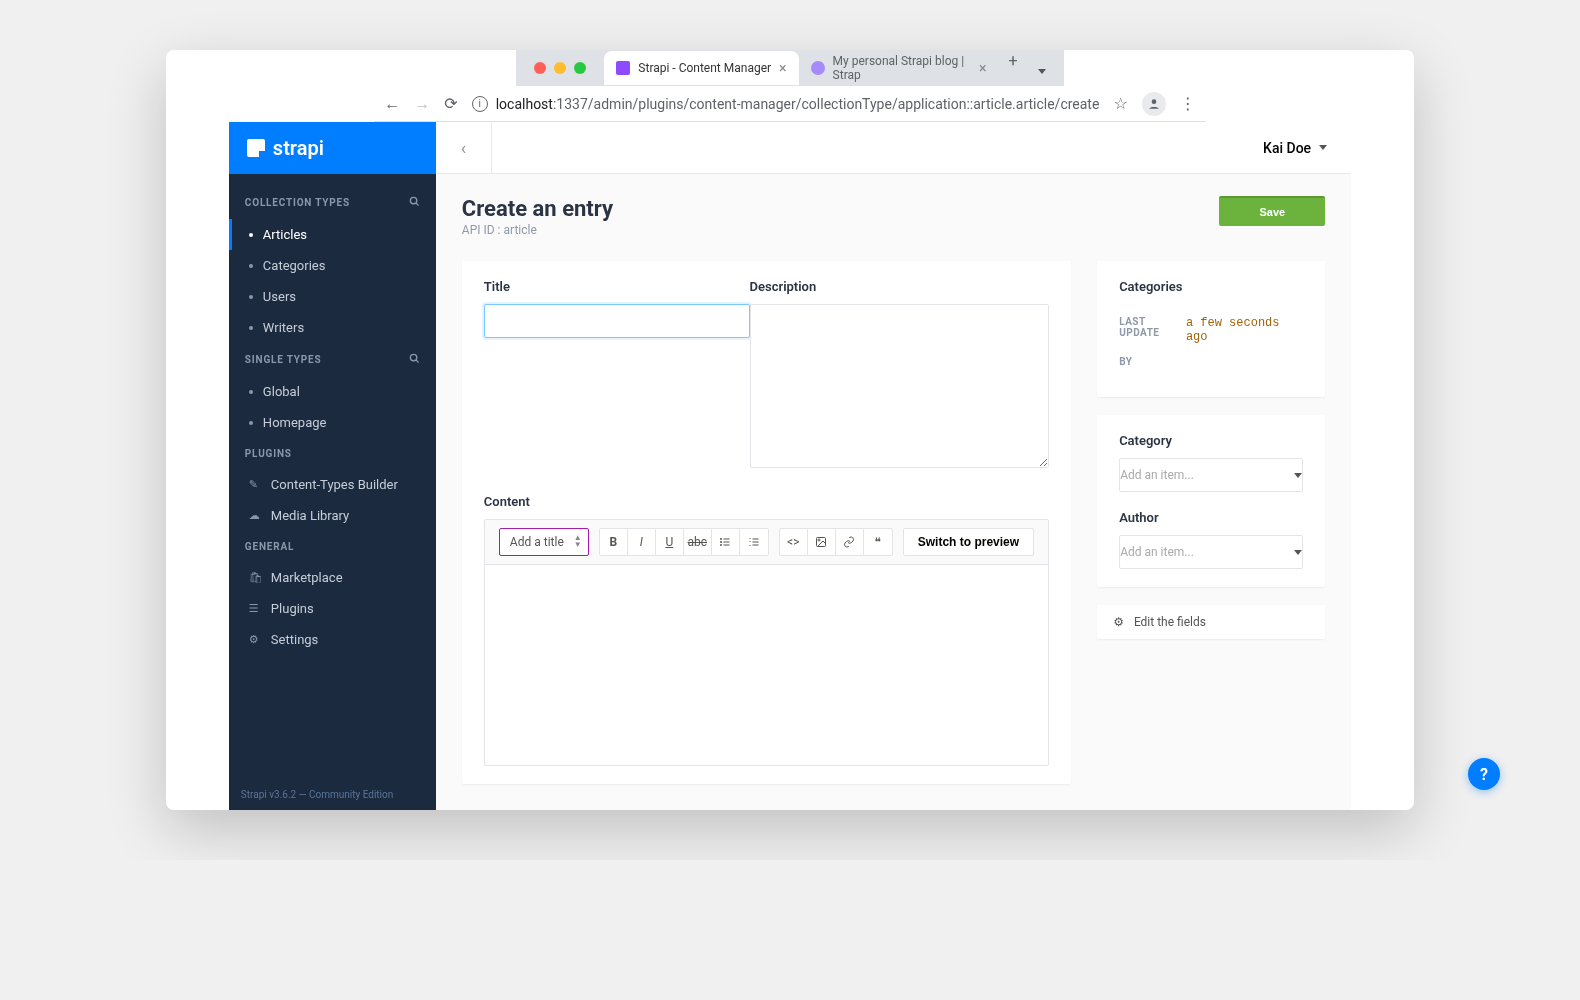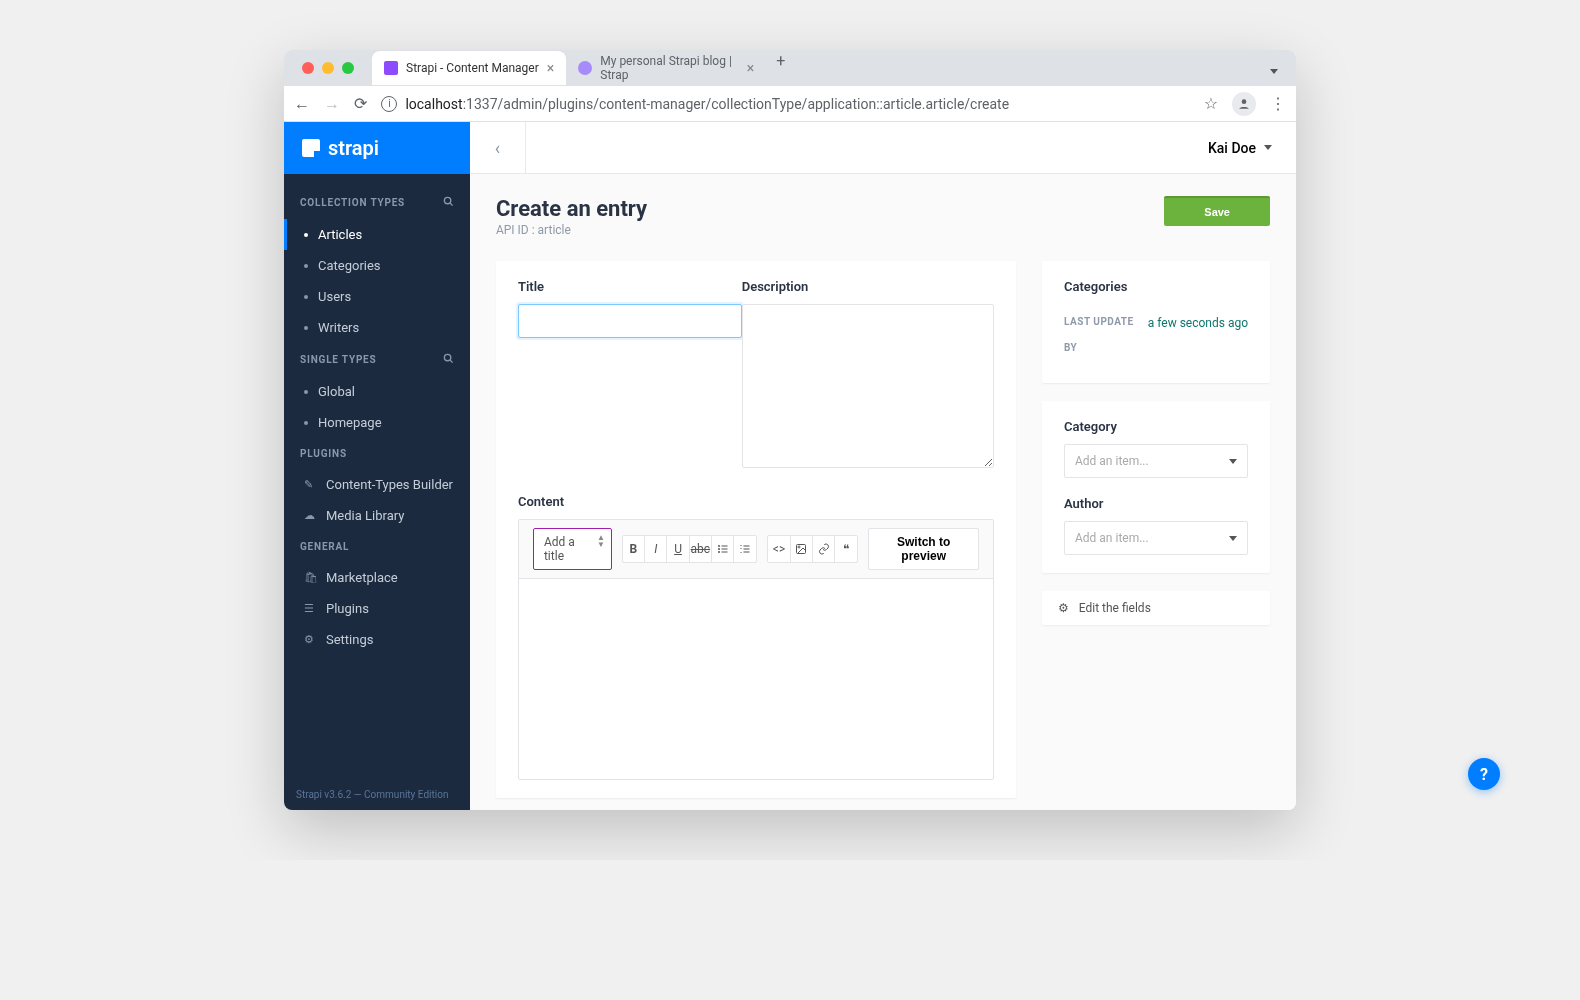--- a/index.html
+++ b/index.html
@@ -1,27 +1,28 @@
 <!DOCTYPE html>
 <html><head>
 <meta charset="utf-8">
 <style>
 * { box-sizing: border-box; margin: 0; padding: 0; }
 body { font-family: -apple-system, BlinkMacSystemFont, 'Segoe UI', Roboto, sans-serif; background: #f0f0f0; }
 
 .browser-window {
-  width: 1012px;
+  width: 1248px;
   height: 760px;
   margin: 50px auto;
   background: #fff;
   border-radius: 8px;
   box-shadow: 0 20px 60px rgba(0,0,0,0.2);
   overflow: hidden;
   display: flex;
   flex-direction: column;
+  align-items: center;
 }
 
 .tab-bar {
   height: 36px;
   background: #dee1e6;
   display: flex;
   align-items: center;
   padding: 0 8px;
 }
 .traffic-lights { display: flex; gap: 8px; padding: 0 10px; }
@@ -200,28 +201,28 @@
 .tb-btn .strike { text-decoration: line-through; }
 .preview-btn {
   margin-left: auto; background: #fff; border: 1px solid #e3e3e8;
   padding: 6px 14px; font-size: 12px; font-weight: 600; cursor: pointer;
   border-radius: 2px;
 }
 .editor-body { height: 200px; }
 
 .info-row { display: flex; justify-content: space-between; font-size: 12px; margin-bottom: 12px; }
 .info-key { color: #9099a9; font-size: 10px; font-weight: 700; letter-spacing: 0.5px; }
-.info-val { color: #0f766e; }
+.info-val { color: #a16207; font-family: Liberation Mono, monospace; }
 
 .relation-select {
   width: 100%; height: 34px;
   border: 1px solid #e3e3e8;
   border-radius: 2px;
   display: flex; align-items: center; justify-content: space-between;
-  padding: 0 10px;
+  padding: 0 0;
   font-size: 12px; color: #aaa;
   cursor: pointer;
 }
 
 .action-row {
   display: flex; align-items: center; gap: 10px;
   padding: 10px 16px;
   font-size: 12px; color: #555;
   cursor: pointer;
 }

